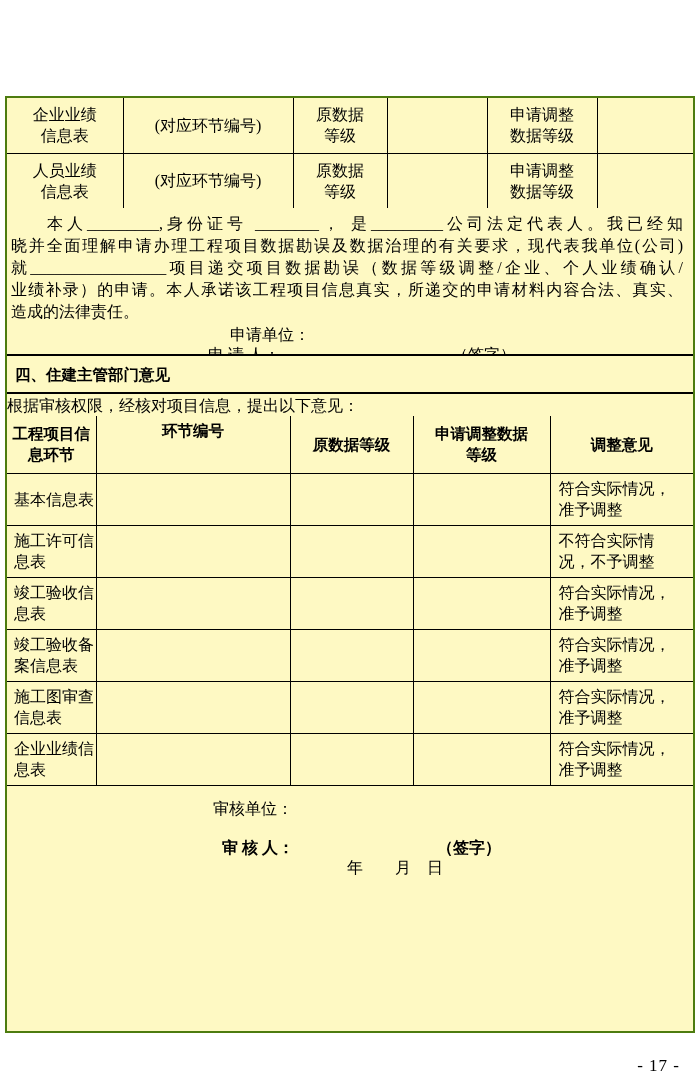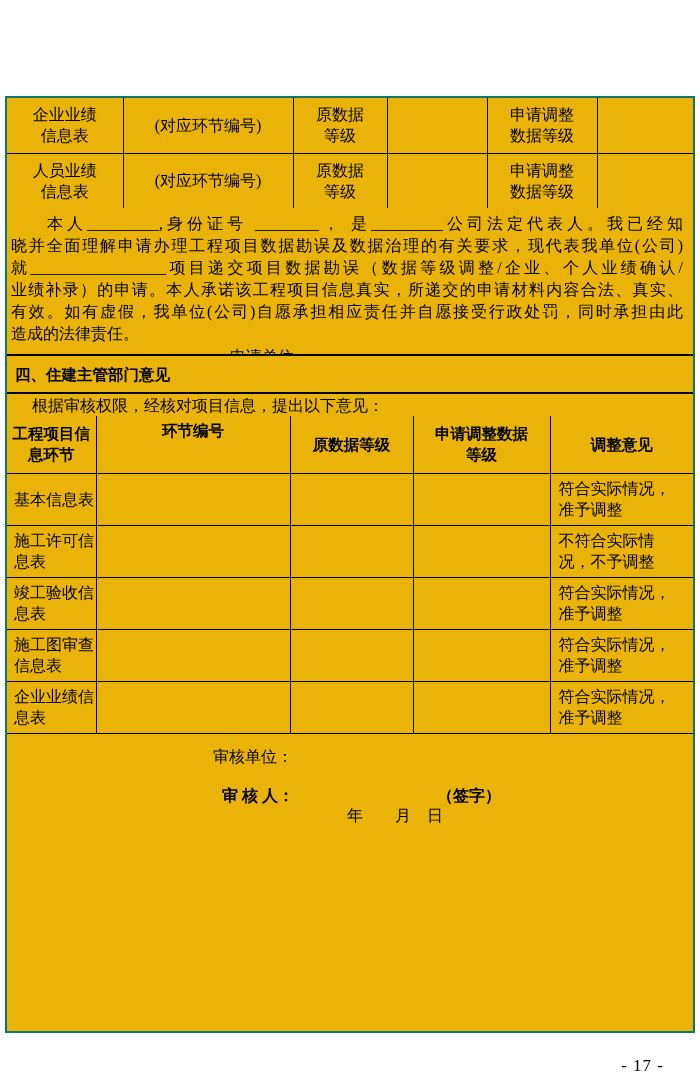--- a/index.html
+++ b/index.html
@@ -3,21 +3,21 @@
 <meta charset="utf-8">
 <style>
   html,body { margin:0; padding:0; background:#fff; }
   .page {
     position:relative; width:700px; height:1092px; background:#ffffff;
     color:#000; font-family:"Liberation Serif","DejaVu Serif",serif;
     font-size:16px; overflow:hidden;
   }
   .doc {
     position:absolute; left:5px; top:96px; width:690px; height:937px;
-    border:2px solid #0f766e; box-sizing:border-box; background:#eab308;
+    border:2px solid #4d7c0f; box-sizing:border-box; background:#fef9c3;
   }
   table { border-collapse:collapse; width:100%; table-layout:fixed; }
   td, th { box-sizing:border-box; }
 
   
   .t-top td {
     border:1px solid #000; text-align:center; vertical-align:middle;
     height:55px; padding:0; line-height:21px; font-size:16px;
   }
   .t-top td:first-child { border-left:none; }
@@ -42,39 +42,39 @@
   .sig { line-height:20px; position:relative; }
   .s3-unit   { margin-left:223px; margin-top:2px; }
   .s3-person { margin-left:201px; }
   .s3-date   { margin-left:300px; }
   .note { position:absolute; top:0; }
   .s3-person .note { left:244px; }
   .s4-person .note { left:215px; }
 
   
   .sec4 { padding-top:2px; box-sizing:border-box; }
-  .intro { line-height:20px; padding-left:25px; }
+  .intro { line-height:20px; }
   .t-main th, .t-main td { border:1px solid #000; padding:0; }
   .t-main th:first-child, .t-main td:first-child { border-left:none; }
   .t-main th:last-child,  .t-main td:last-child  { border-right:none; }
   .t-main tr.hrow th { border-top:none; }
   .t-main th {
     font-family:"Liberation Sans","DejaVu Sans",sans-serif; font-weight:bold;
     font-size:15.5px; height:57px; vertical-align:middle; text-align:center;
     line-height:21px;
   }
   .t-main th.top { vertical-align:top; padding-top:4px; }
   .t-main td { height:52px; vertical-align:middle; }
   .t-main td.name { text-align:left; padding-left:7px; line-height:21px; }
   .t-main td.op   { text-align:left; padding-left:8px; line-height:21px; }
   .s4-unit   { margin-left:206px; margin-top:13px; }
   .s4-person { margin-left:215px; margin-top:19px;font-weight:bold; }
   .s4-date   { margin-left:340px; }
 
-  .pageno { position:absolute; right:36px; top:1056px; font-size:17px; letter-spacing:1px; }
+  .pageno { position:absolute; right:20px; top:1056px; font-size:17px; letter-spacing:1px; }
 </style>
 </head>
 <body>
 
 <div class="page">
   <div class="doc">
 
     <table class="t-top">
       <colgroup>
         <col style="width:116px">
@@ -109,21 +109,20 @@
         </tr>
       </tbody>
     </table>
 
 
     <div class="sec3">
       <div class="pl j indent">本人_________,身份证号 ________， 是_________公司法定代表人。我已经知</div>
       <div class="pl j">晓并全面理解申请办理工程项目数据勘误及数据治理的有关要求，现代表我单位(公司)</div>
       <div class="pl j">就_________________项目递交项目数据勘误（数据等级调整/企业、个人业绩确认/</div>
       <div class="pl j">业绩补录）的申请。本人承诺该工程项目信息真实，所递交的申请材料内容合法、真实、</div>
-      <div class="pl j">有效。如有虚假，我单位(公司)自愿承担相应责任并自愿接受行政处罚，同时承担由此</div>
       <div class="pl">造成的法律责任。</div>
       <div class="sig s3-unit">申请单位：</div>
       <div class="sig s3-person">
         <span>申 请 人：</span>
         <span class="note">（签字）</span>
       </div>
       <div class="sig s3-date">年　　月　日</div>
     </div>
 
     <div class="sec-head">四、住建主管部门意见</div>
@@ -167,20 +166,28 @@
           </tr>
           <tr>
             <td class="name">竣工验收信息表</td>
             <td></td>
             <td></td>
             <td></td>
             <td class="op pre">符合实际情况，
 准予调整</td>
           </tr>
           <tr>
+            <td class="name">竣工验收备案信息表</td>
+            <td></td>
+            <td></td>
+            <td></td>
+            <td class="op pre">符合实际情况，
+准予调整</td>
+          </tr>
+          <tr>
             <td class="name">施工图审查信息表</td>
             <td></td>
             <td></td>
             <td></td>
             <td class="op pre">符合实际情况，
 准予调整</td>
           </tr>
           <tr>
             <td class="name">企业业绩信息表</td>
             <td></td>

